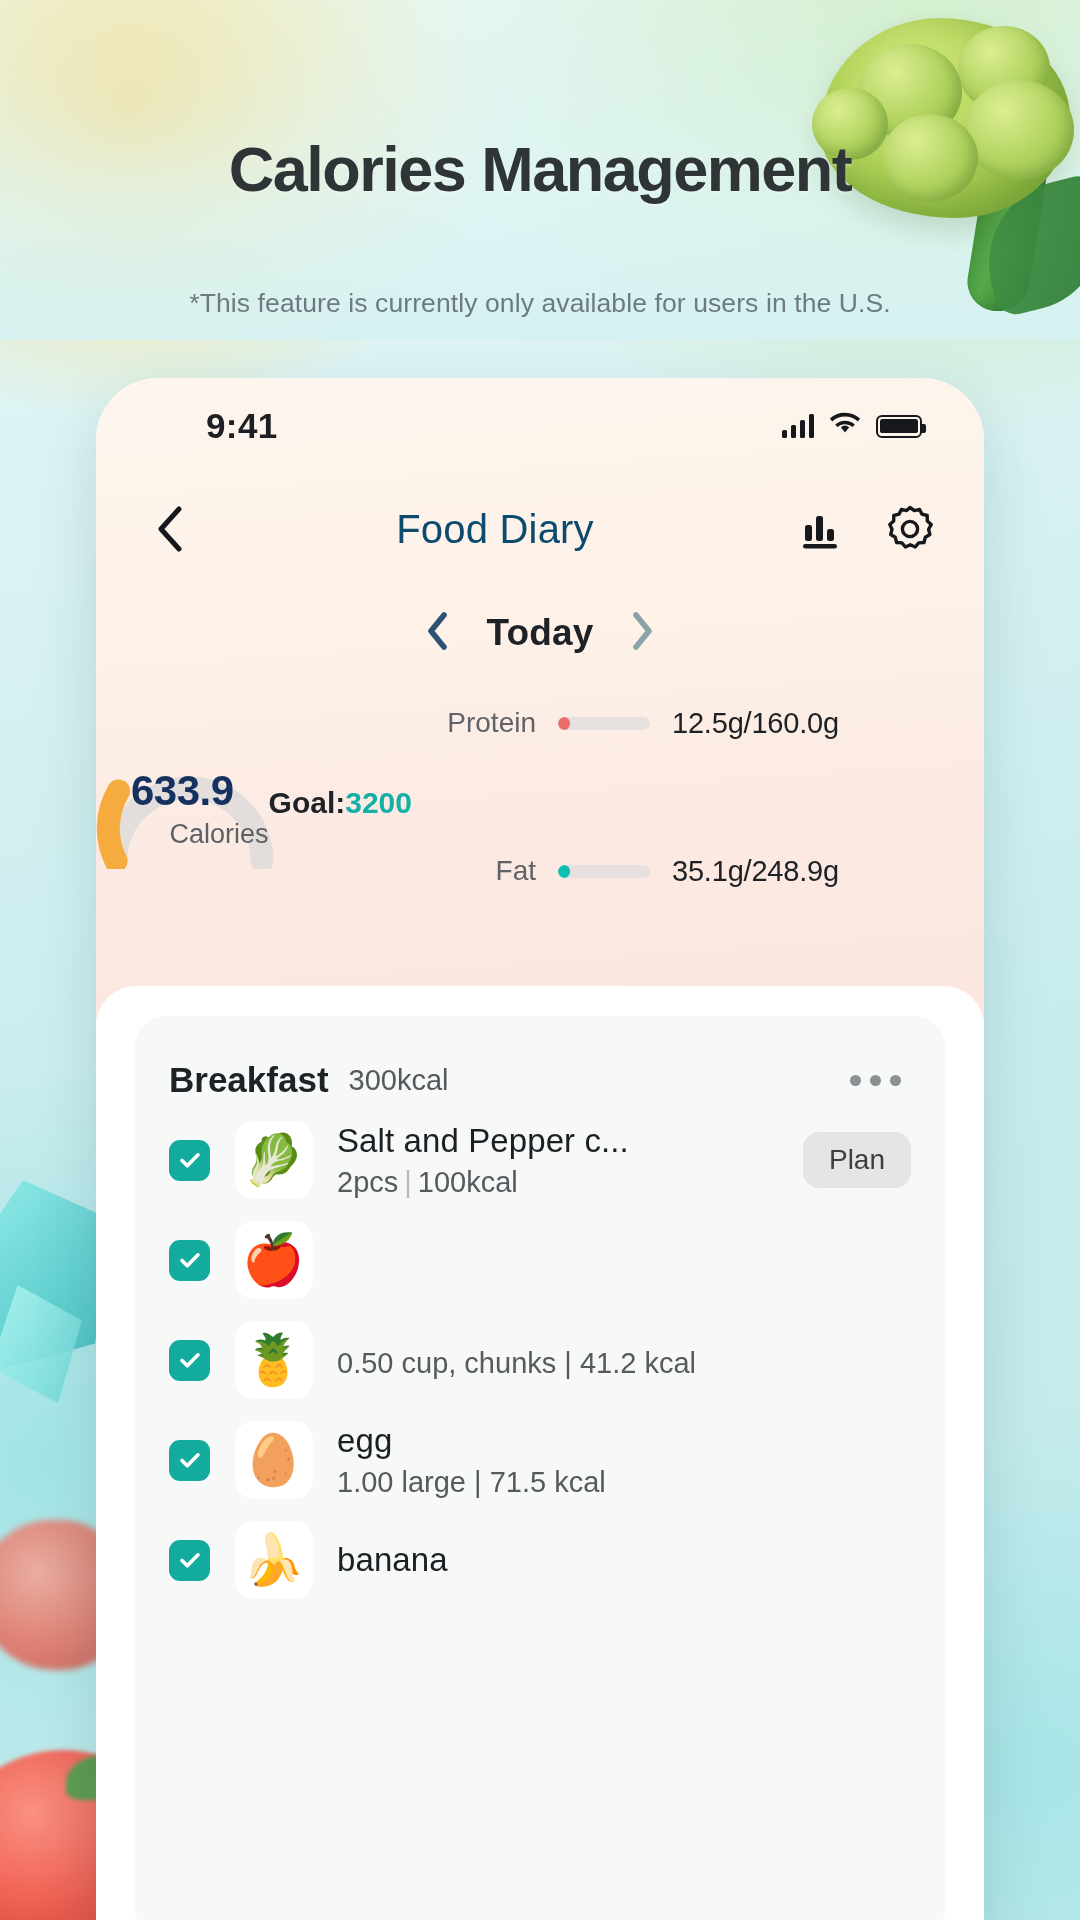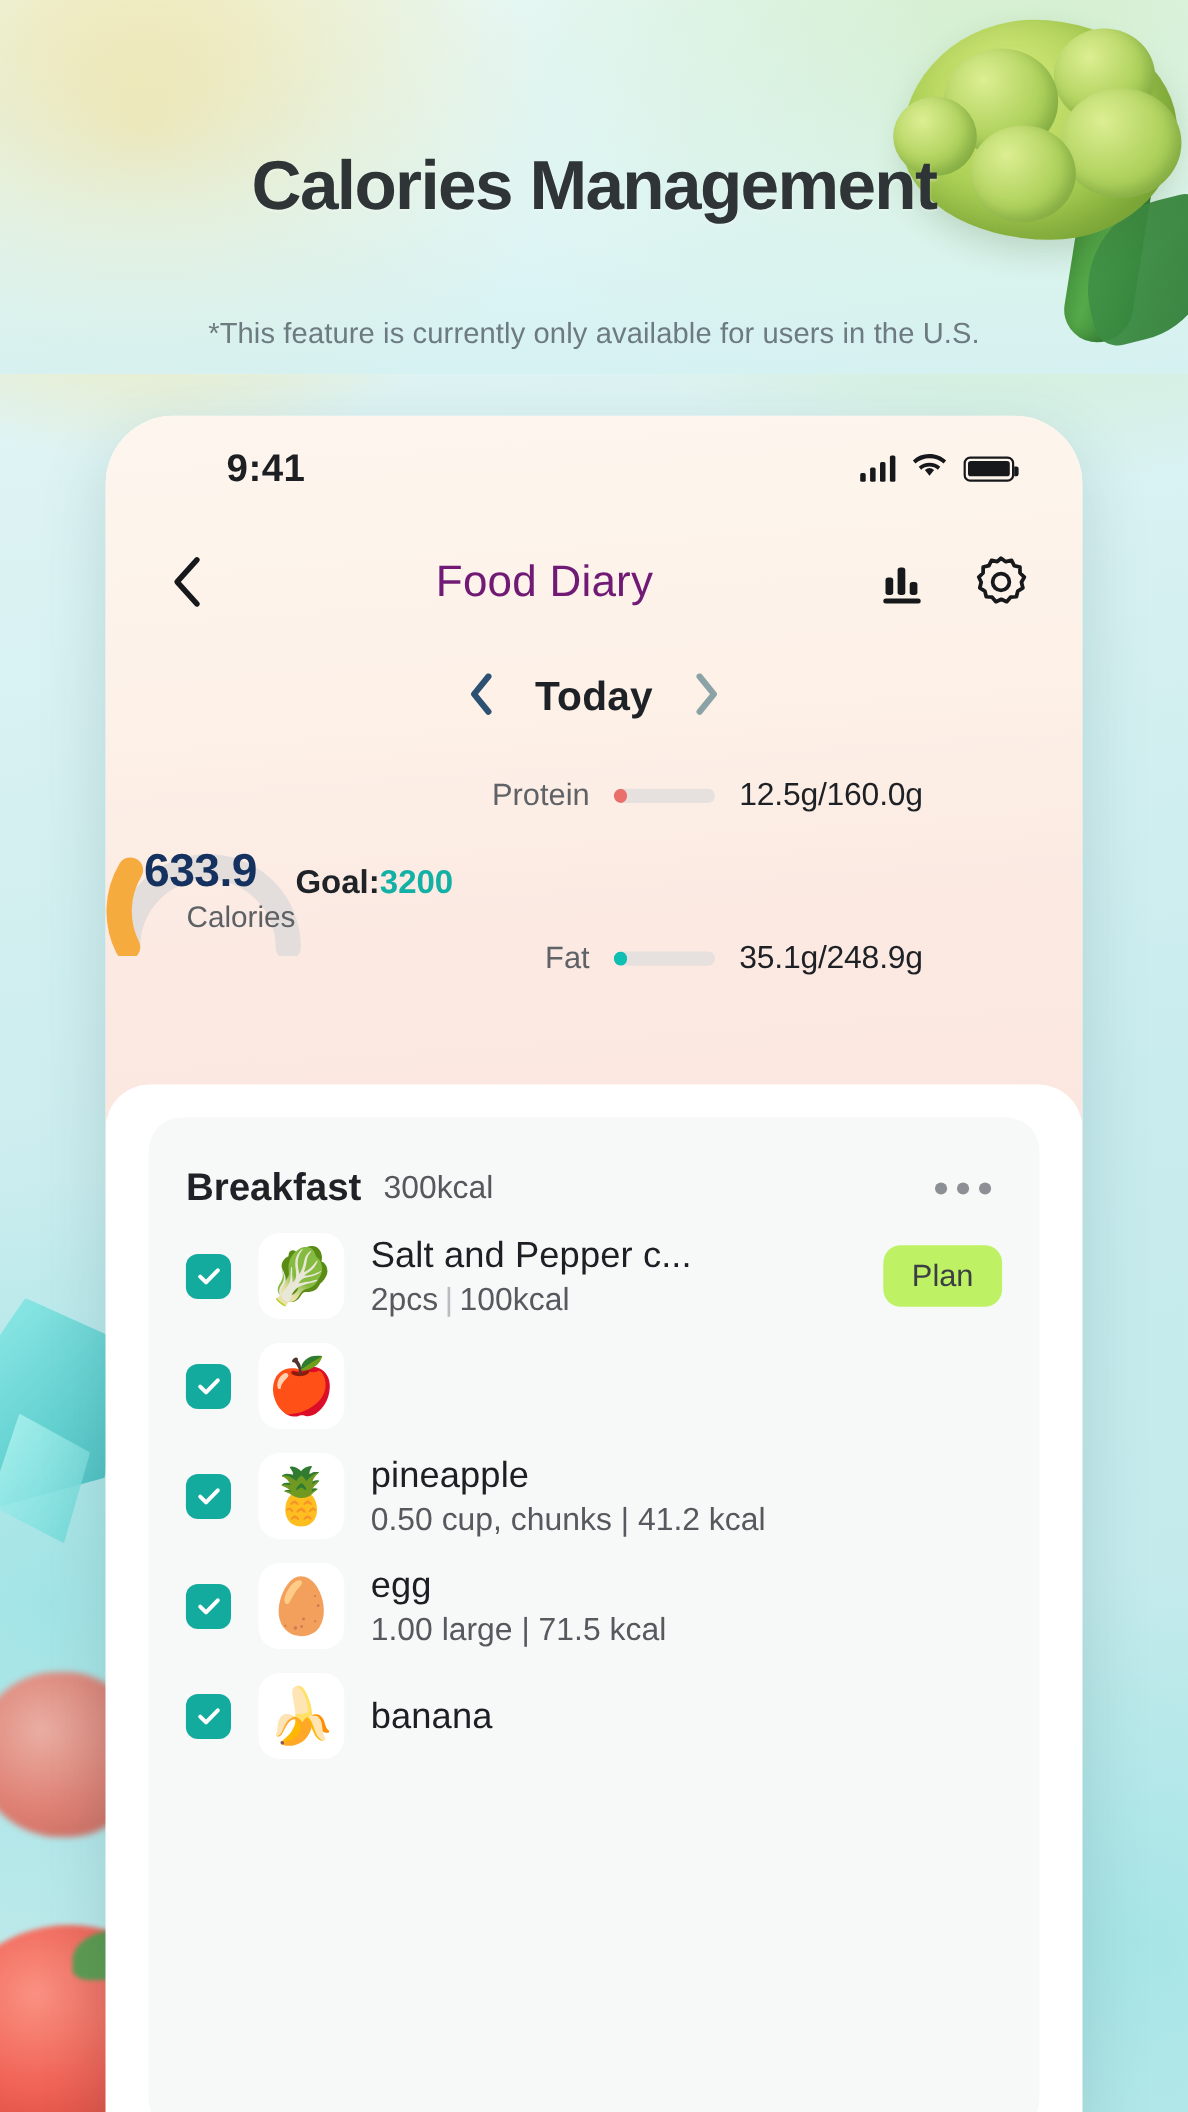--- a/index.html
+++ b/index.html
@@ -100,21 +100,21 @@
   .sig i:nth-child(3){height:18px;} .sig i:nth-child(4){height:24px;}
   .batt{ width:46px; height:23px; border:2.6px solid #16181b; border-radius:6px; padding:2.4px; position:relative;}
   .batt::after{ content:""; position:absolute; right:-6px; top:7px; width:3.6px; height:9px;
     background:#16181b; border-radius:0 2px 2px 0;}
   .batt b{ display:block; height:100%; width:100%; background:#16181b; border-radius:2.6px;}
 
   
   .navbar{ position:absolute; top:96px; left:0; right:0; height:110px;
     display:flex; align-items:center; padding:0 46px;}
   .nav-back{ width:56px; height:56px; display:flex; align-items:center; justify-content:center;}
-  .nav-title{ flex:1; text-align:center; font-size:40px; color:#701a75; letter-spacing:.2px;}
+  .nav-title{ flex:1; text-align:center; font-size:40px; color:#0c4a6e; letter-spacing:.2px;}
   .nav-actions{ display:flex; align-items:center; gap:34px; }
   .icon-btn{ width:56px; height:56px; display:flex; align-items:center; justify-content:center;}
 
   
   .dateswitch{ position:absolute; top:216px; left:0; right:0; height:78px;
     display:flex; align-items:center; justify-content:center; gap:36px;}
   .date-label{ font-size:37px; color:#1e2126; font-weight:bold; letter-spacing:.2px;}
 
   
   .summary{ position:absolute; top:312px; left:0; right:0; height:208px; display:flex; }
@@ -161,21 +161,21 @@
     display:flex; align-items:center; justify-content:center; flex:0 0 auto;}
   .food-thumb{ width:78px; height:78px; border-radius:19px; background:#ffffff;
     margin-left:25px; flex:0 0 auto; position:relative; overflow:hidden;
     display:flex; align-items:center; justify-content:center; font-size:50px; line-height:1;}
   .food-text{ margin-left:24px; flex:1; min-width:0;}
   .food-name{ font-size:33px; color:#1c1f23; white-space:nowrap; overflow:hidden;
     text-overflow:ellipsis; letter-spacing:.1px;}
   .food-meta{ font-size:29px; color:#56595d; margin-top:6px; white-space:nowrap;}
   .food-meta .sep{ color:#b9bcbf; margin:0 6px; }
   .plan-btn{ flex:0 0 auto; margin-left:12px; padding:12px 26px; border-radius:16px;
-    background:#bef264; color:#3b3e42; font-size:28px;}
+    background:#e5e5e5; color:#3b3e42; font-size:28px;}
 </style>
 </head>
 <body>
 
 <div class="bg-base"></div>
 <div class="blur-hdr"></div>
 
 <div class="broccoli">
   <div class="br-stem"></div>
   <div class="br-leaf"></div>
@@ -340,21 +340,20 @@
         </div>
 
         <div class="food-row">
           <span class="check">
             <svg width="24" height="24" viewBox="0 0 24 24">
                 <path d="M4 12.5l5.3 5.3L20 6.8" stroke="#fff" stroke-width="3.6" fill="none" stroke-linecap="round" stroke-linejoin="round"></path>
               </svg>
           </span>
           <span class="food-thumb">🍍</span>
           <span class="food-text">
-            <span class="food-name" style="display:block">pineapple</span>
             <span class="food-meta" style="display:block">0.50 cup, chunks | 41.2 kcal</span>
           </span>
         </div>
 
         <div class="food-row">
           <span class="check">
             <svg width="24" height="24" viewBox="0 0 24 24">
                 <path d="M4 12.5l5.3 5.3L20 6.8" stroke="#fff" stroke-width="3.6" fill="none" stroke-linecap="round" stroke-linejoin="round"></path>
               </svg>
           </span>

